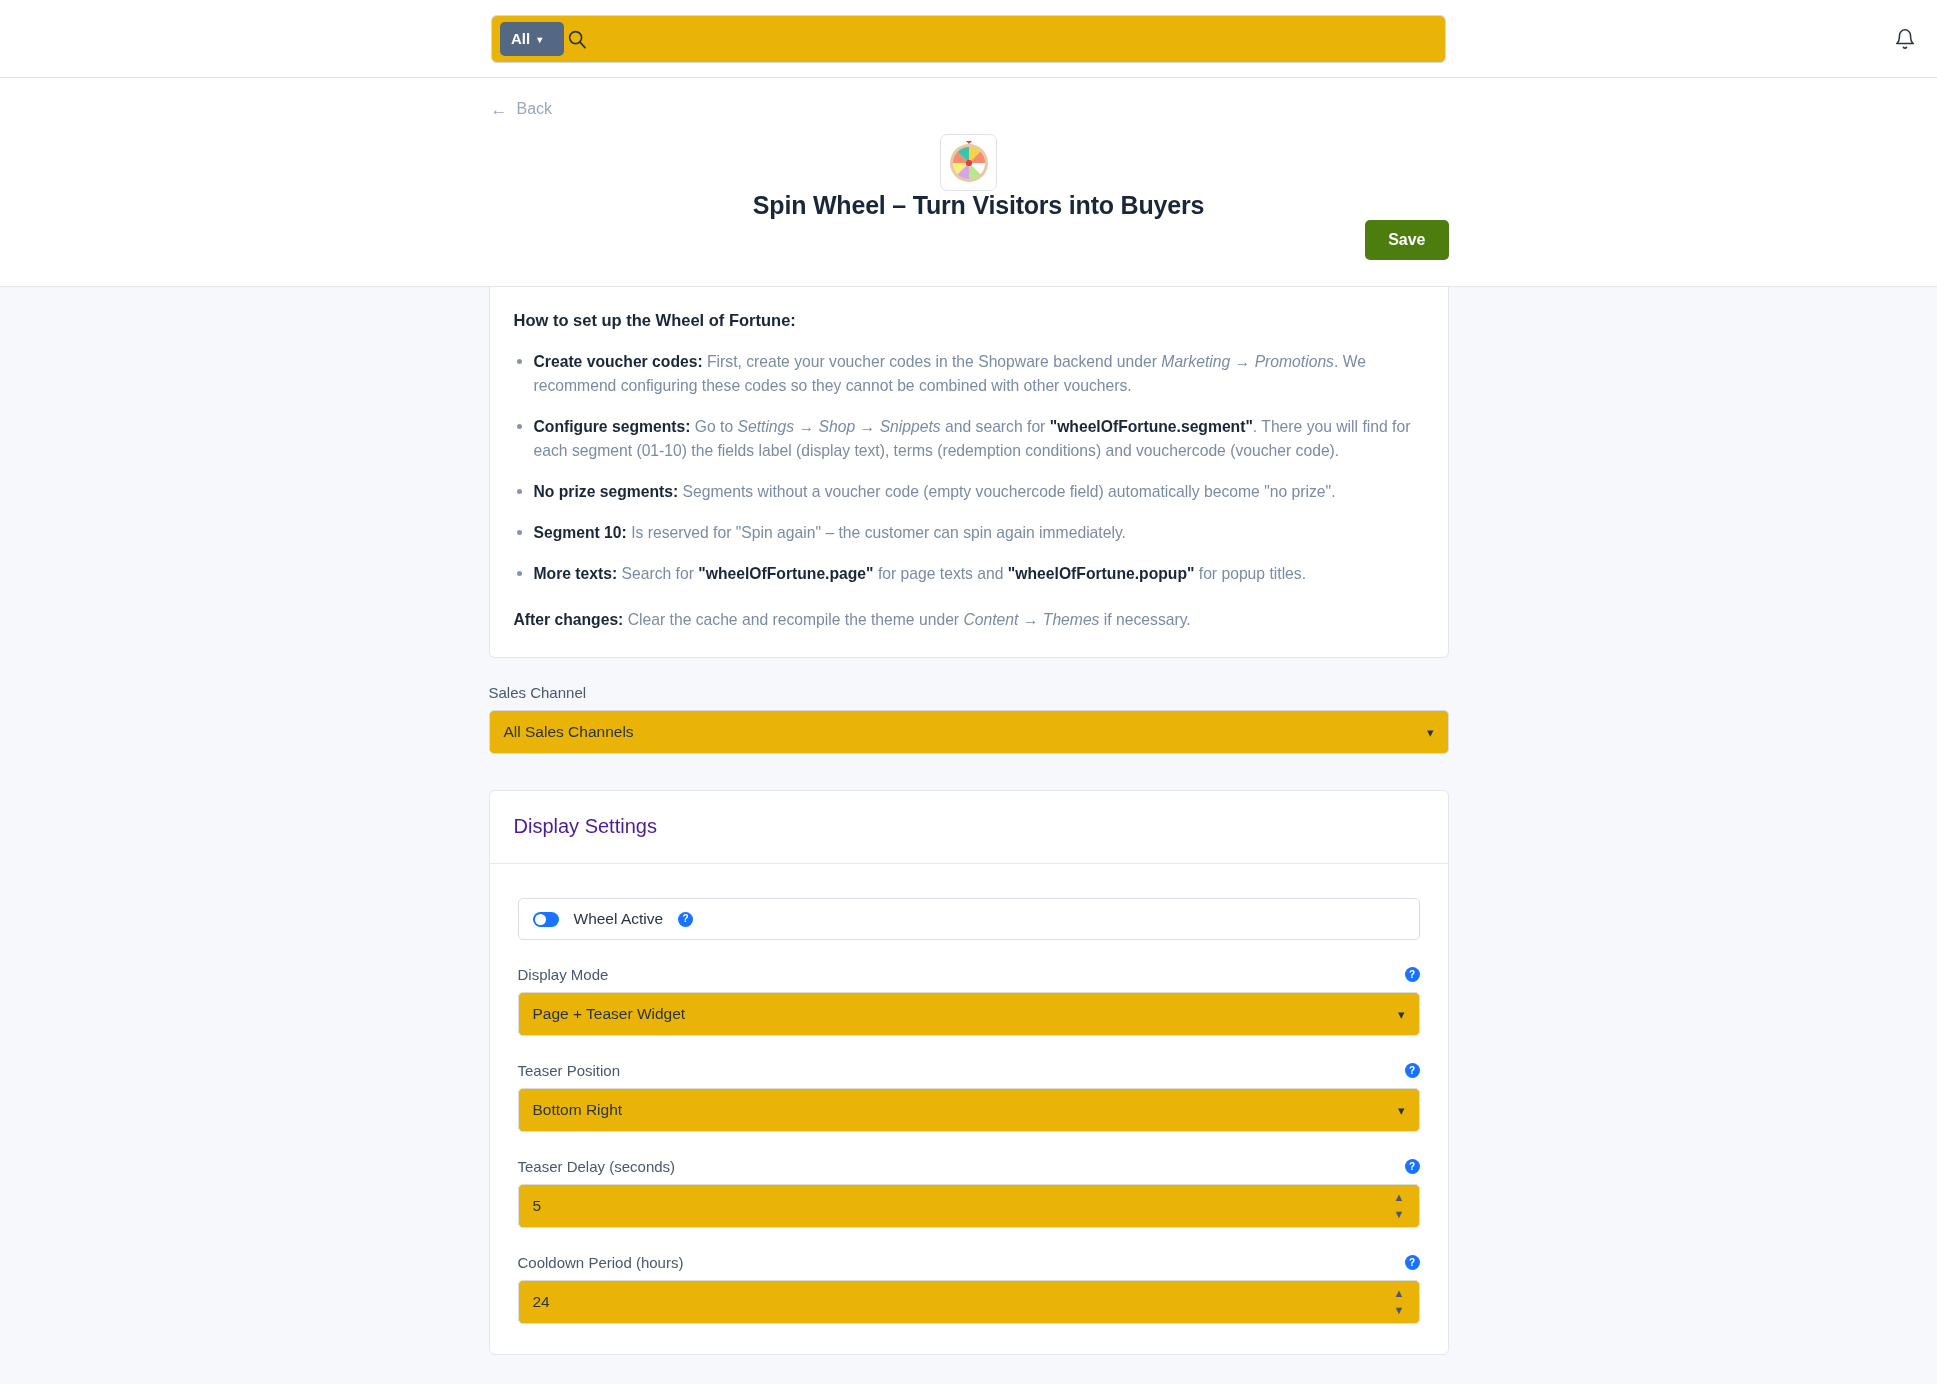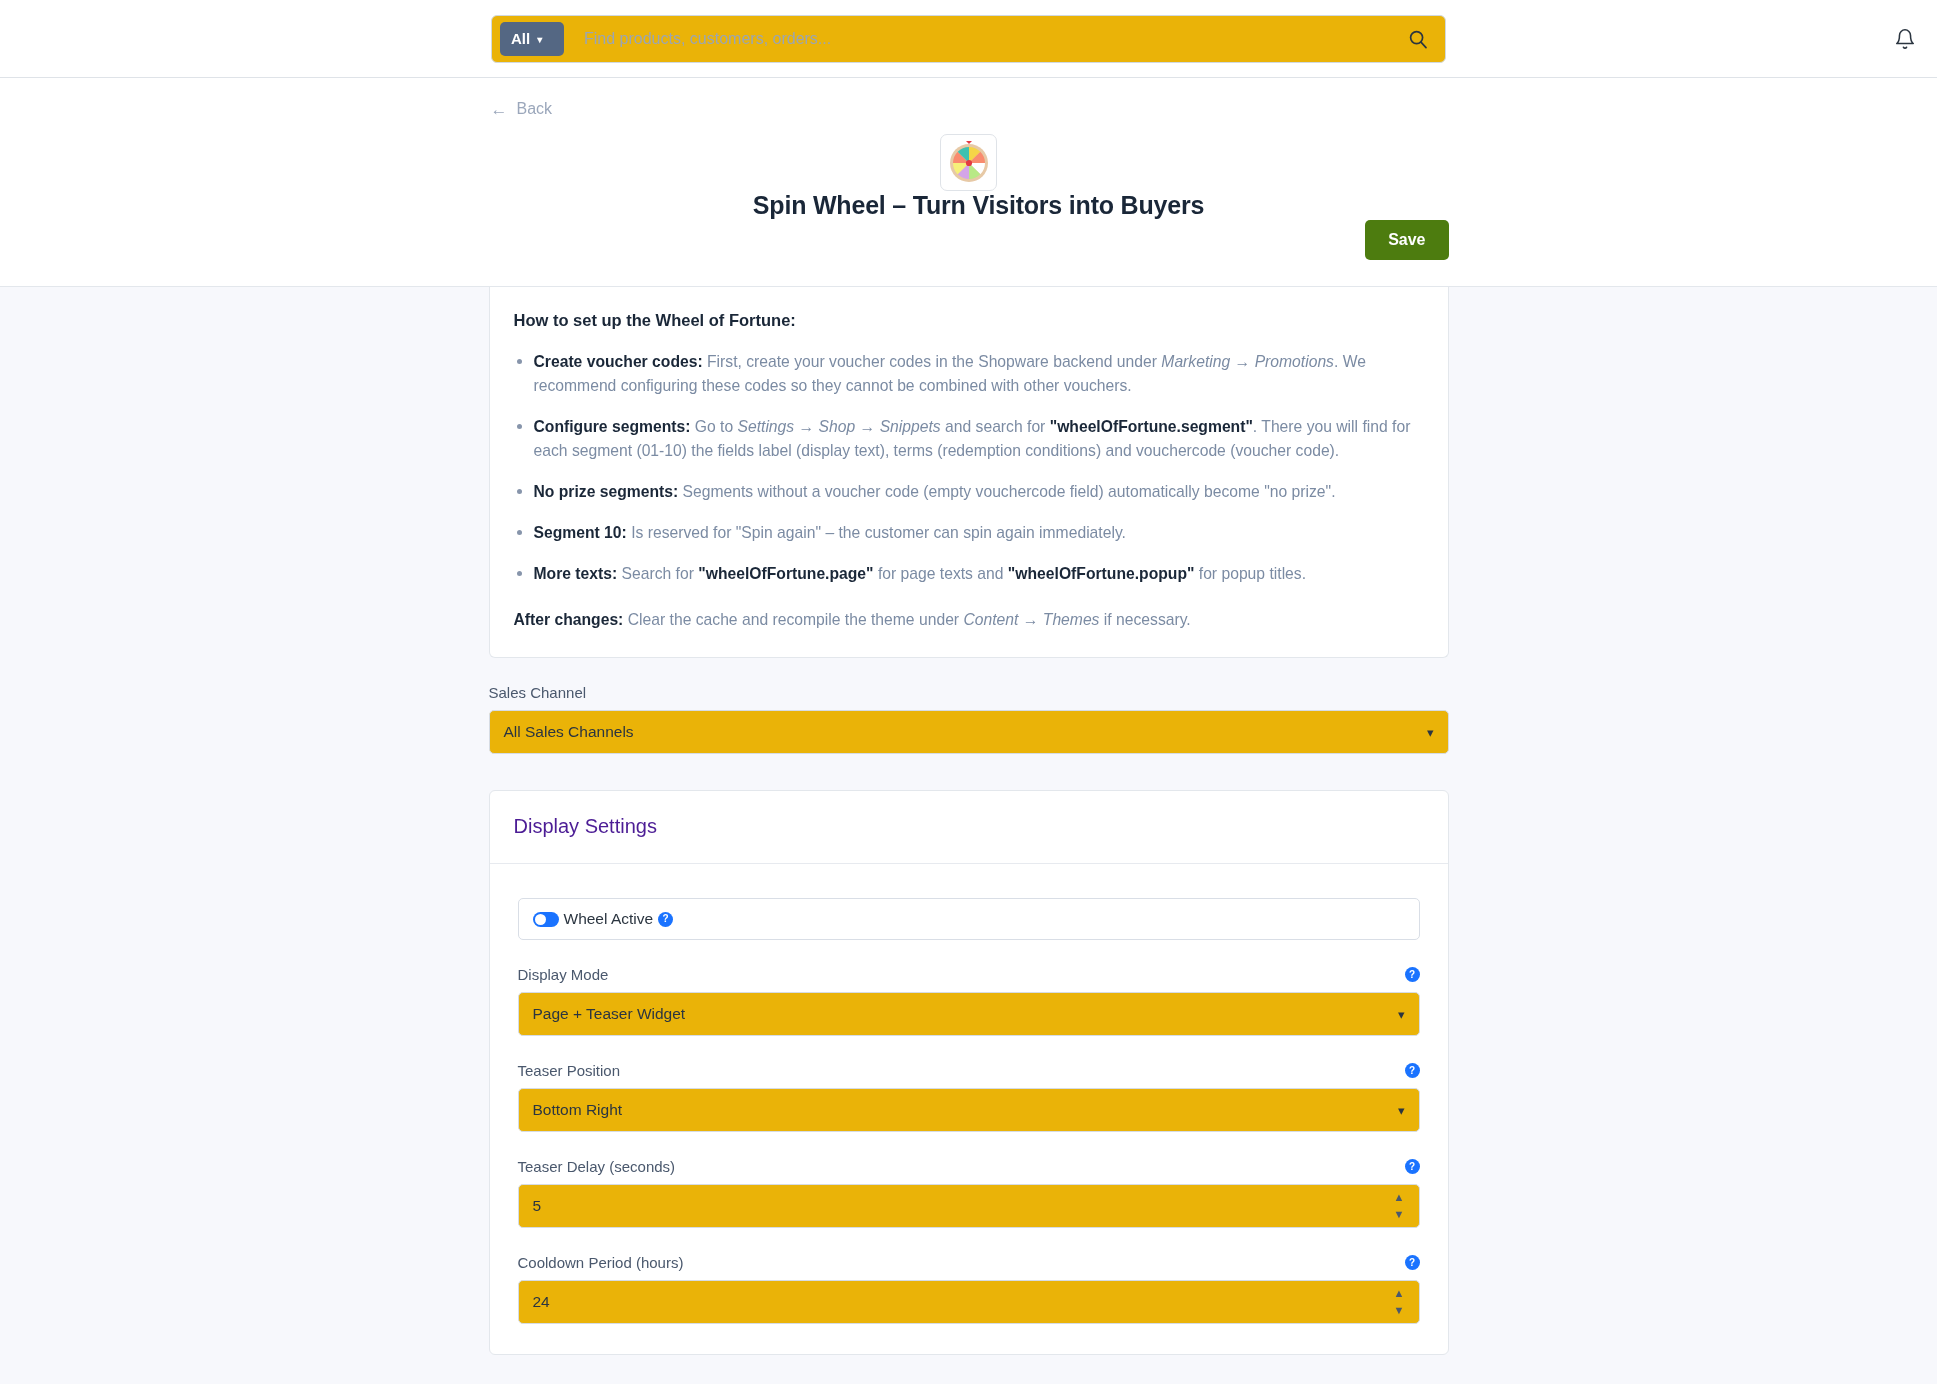--- a/index.html
+++ b/index.html
@@ -246,21 +246,21 @@
   }
   .ds-body { padding: 34px 28px 30px 28px; }
 
   .toggle-row {
     border: 1px solid #d9dee6;
     border-radius: 5px;
     height: 42px;
     display: flex;
     align-items: center;
     padding: 0 14px;
-    gap: 5px;
+    gap: 15px;
   }
   .toggle {
     width: 26px; height: 15px;
     border-radius: 8px;
     background: #1a73ff;
     position: relative;
     flex: none;
     cursor: pointer;
   }
   .toggle .knob {
@@ -328,21 +328,20 @@
 </style>
 </head>
 <body>
 
 <div class="topbar">
   <div class="search-wrap">
     <button class="all-btn">
       <span>All</span>
       <span class="chev">▾</span>
     </button>
-    <input class="search-input" value="" placeholder="Find products, customers, orders..." style="">
     <button class="search-icon-btn">
       <svg width="20" height="20" viewBox="0 0 20 20" fill="none" stroke="#2b3540" stroke-width="1.7">
         <circle cx="8.6" cy="8.6" r="6"></circle>
           <line x1="13.2" y1="13.4" x2="18" y2="18.6" stroke-linecap="round"></line>
       </svg>
     </button>
   </div>
   <button class="bell-btn">
     <svg width="22" height="22" viewBox="0 0 24 24" fill="none" stroke="#2b3540" stroke-width="1.7" stroke-linecap="round" stroke-linejoin="round">
       <path d="M18 8a6 6 0 0 0-12 0c0 7-3 9-3 9h18s-3-2-3-9"></path>

